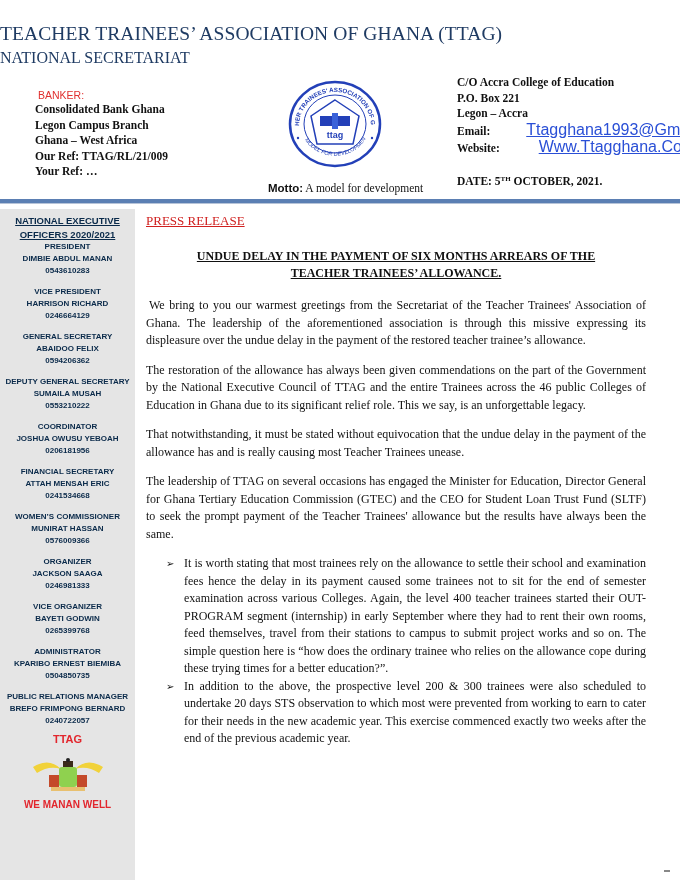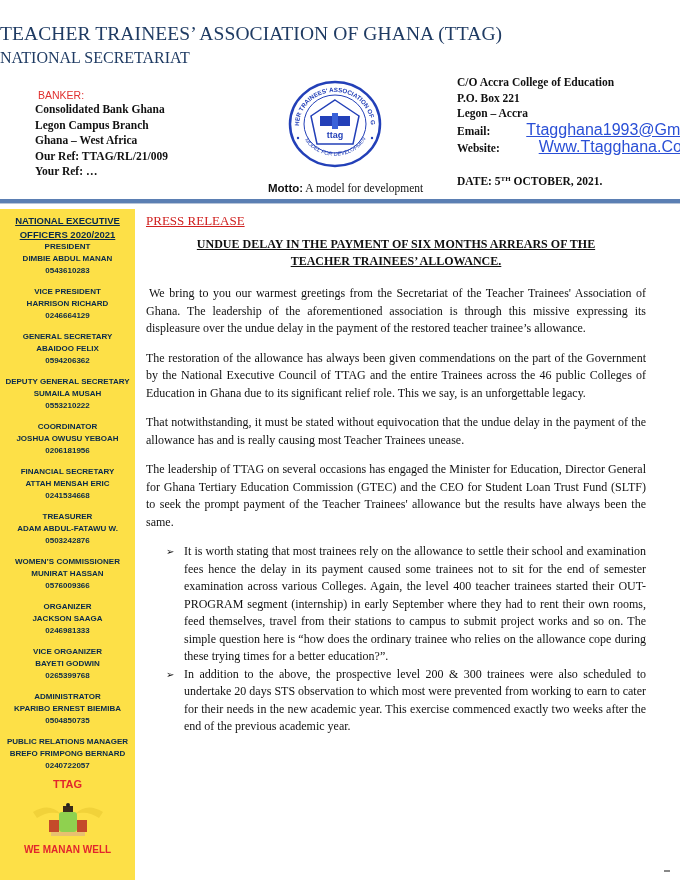--- a/index.html
+++ b/index.html
@@ -18,30 +18,30 @@
     .motto-label { font-family: "Liberation Sans", sans-serif; font-weight: bold; }
 
     .address-block { position: absolute; top: 75px; left: 457px; font-weight: bold; font-size: 11.5px; line-height: 15.5px; }
     .link { color: #2a4fd6; text-decoration: underline; font-family: "Liberation Sans", sans-serif; font-weight: normal; font-size: 16px; margin-left: 36px; }
     .date { margin-top: 15px; }
     .date sup { font-size: 7px; vertical-align: 4px; }
 
     .rule { position: absolute; top: 199px; left: 0; width: 680px; height: 4px; background: #5b7fb3; }
     .rule-thin { position: absolute; top: 203px; left: 0; width: 680px; height: 1px; background: #b7c4d8; }
 
-    .sidebar { position: absolute; top: 209px; left: 0; width: 135px; height: 671px; background: #fde047; font-family: "Liberation Sans", sans-serif; font-weight: bold; color: #0a2a4a; text-align: center; font-size: 8px; line-height: 12px; padding-top: 5px; }
+    .sidebar { position: absolute; top: 209px; left: 0; width: 135px; height: 671px; background: #e5e5e5; font-family: "Liberation Sans", sans-serif; font-weight: bold; color: #0a2a4a; text-align: center; font-size: 8px; line-height: 12px; padding-top: 5px; }
     .sidebar-heading { font-size: 9.5px; line-height: 13.5px; text-decoration: underline; }
     .officer { margin-bottom: 9px; }
     .sidebar-brand { color: #e2262d; font-size: 11px; margin-top: -3px; }
     .emblem { display: block; margin: 10px auto 0; width: 74px; height: 40px; }
     .sidebar-slogan { color: #e2262d; font-size: 10px; margin-top: 4px; }
 
     .main { position: absolute; top: 212px; left: 146px; width: 500px; font-size: 12px; line-height: 17.5px; }
     .press-release { color: #d0201f; font-weight: normal; text-decoration: underline; font-size: 13px; line-height: 18px; }
-    .headline { margin-top: 6px; text-align: center; font-weight: bold; text-decoration: underline; font-size: 12px; line-height: 17px; }
+    .headline { margin-top: 18px; text-align: center; font-weight: bold; text-decoration: underline; font-size: 12px; line-height: 17px; }
     .para { text-align: justify; margin-top: 12px; }
     .para-first { margin-top: 15px; text-indent: 3px; }
     .bullets { margin-top: 12px; list-style: none; }
     .bullet { position: relative; padding-left: 38px; text-align: justify; }
     .bullet-marker { position: absolute; left: 20px; top: 0; font-size: 10px; }
     .page-mark { position: absolute; top: 870px; left: 664px; width: 6px; height: 2px; background: #888; }
   </style>
 </head>
 <body>
 
@@ -130,25 +130,20 @@
     <div>COORDINATOR</div>
     <div>JOSHUA OWUSU YEBOAH</div>
     <div>0206181956</div>
   </div>
   <div class="officer">
     <div>FINANCIAL SECRETARY</div>
     <div>ATTAH MENSAH ERIC</div>
     <div>0241534668</div>
   </div>
   <div class="officer">
-    <div>TREASURER</div>
-    <div>ADAM ABDUL-FATAWU W.</div>
-    <div>0503242876</div>
-  </div>
-  <div class="officer">
     <div>WOMEN’S COMMISSIONER</div>
     <div>MUNIRAT HASSAN</div>
     <div>0576009366</div>
   </div>
   <div class="officer">
     <div>ORGANIZER</div>
     <div>JACKSON SAAGA</div>
     <div>0246981333</div>
   </div>
   <div class="officer">

